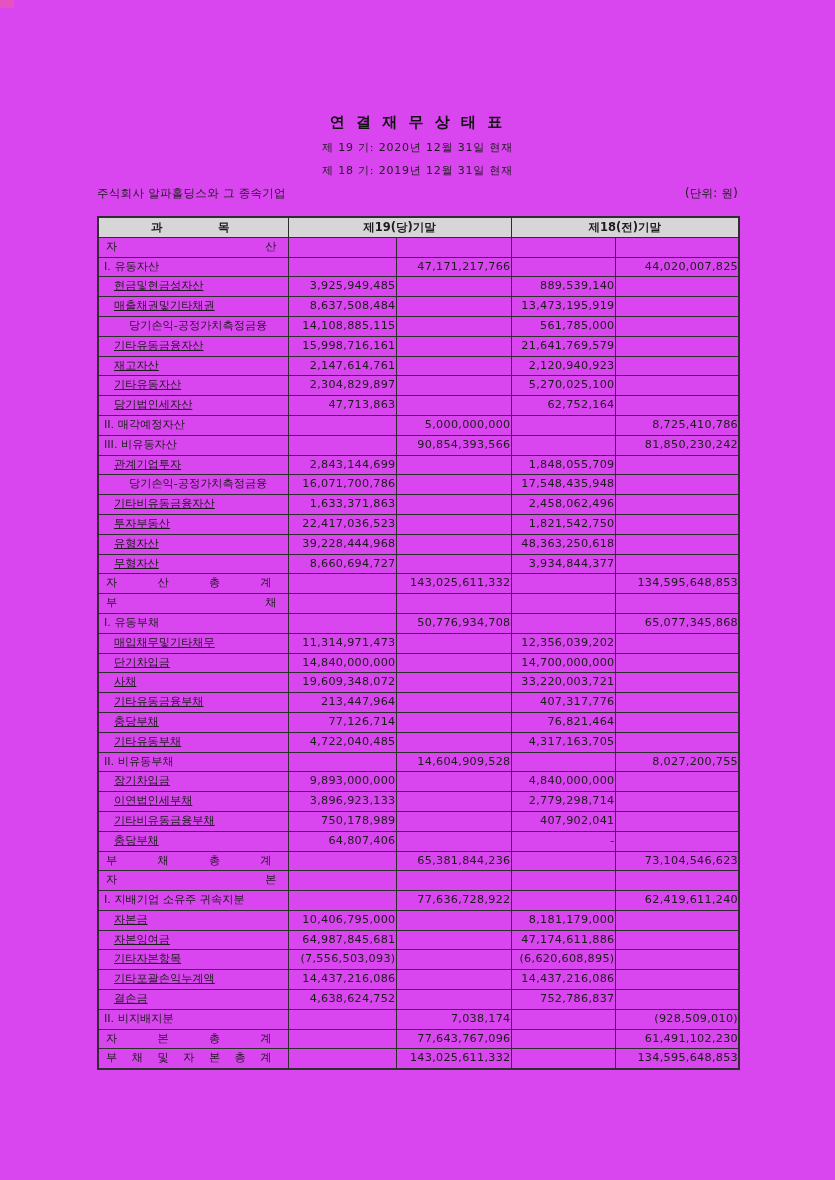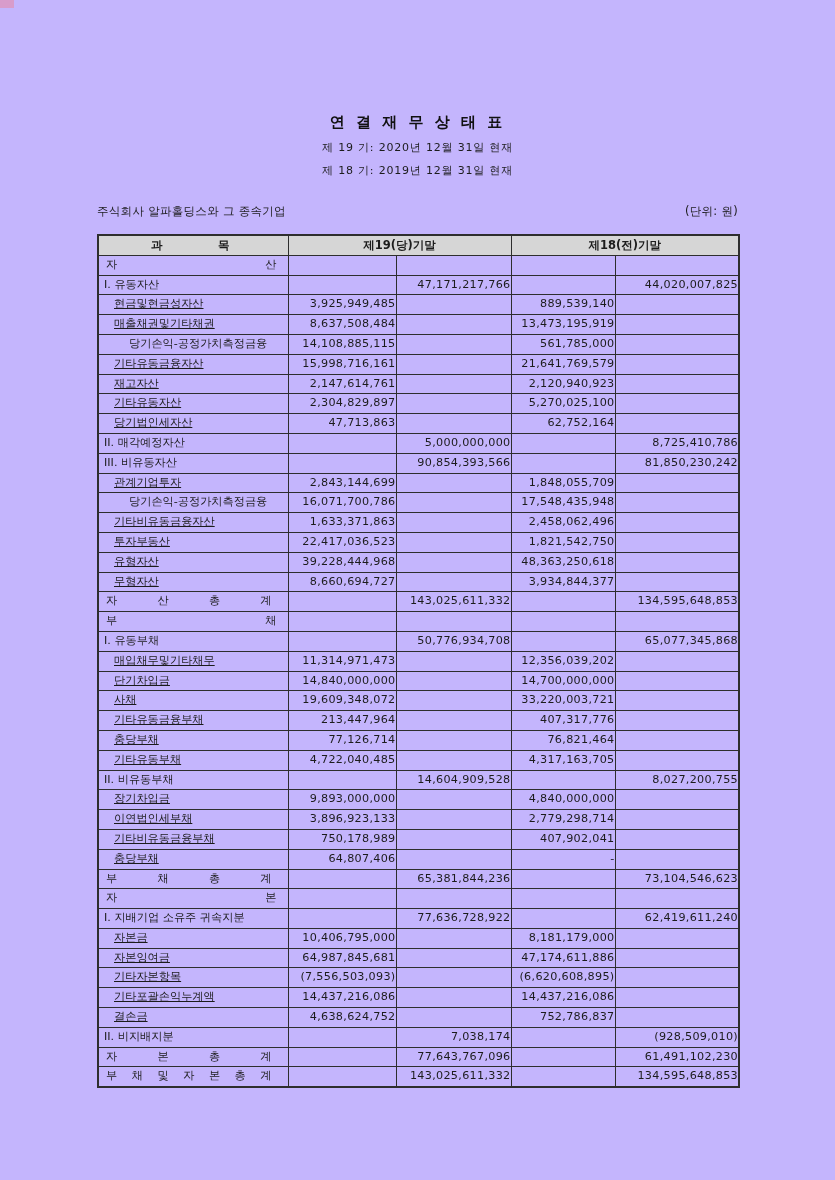--- a/index.html
+++ b/index.html
@@ -1,20 +1,20 @@
 <!DOCTYPE html>
 <html><head>
 <meta charset="utf-8">
 <style>
   html, body { margin: 0; padding: 0; background: #ffffff; }
   .page {
     position: relative;
     width: 835px;
     height: 1180px;
-    background: #c4b5fd;
+    background: #d946ef;
     font-family: "DejaVu Sans", sans-serif;
     color: #1c1c1c;
     overflow: hidden;
   }
   .corner-artifact {
     position: absolute;
     left: 0; top: 0;
     width: 14px; height: 8px;
     background: rgba(255,110,110,0.35);
   }
@@ -34,21 +34,21 @@
     text-align: center;
     font-size: 11px;
     letter-spacing: 0.8px;
     margin-top: 8px;
     color: #1c1c1c;
   }
   .meta-row {
     display: flex;
     justify-content: space-between;
     align-items: flex-end;
-    margin-top: 26px;
+    margin-top: 8px;
     font-size: 11.5px;
     letter-spacing: 0.3px;
     text-align: right;
   }
   table.bs {
     margin-top: 15px;
     width: 641px;
     border-collapse: collapse;
     table-layout: fixed;
     border: 2px solid #2e2e2e;

